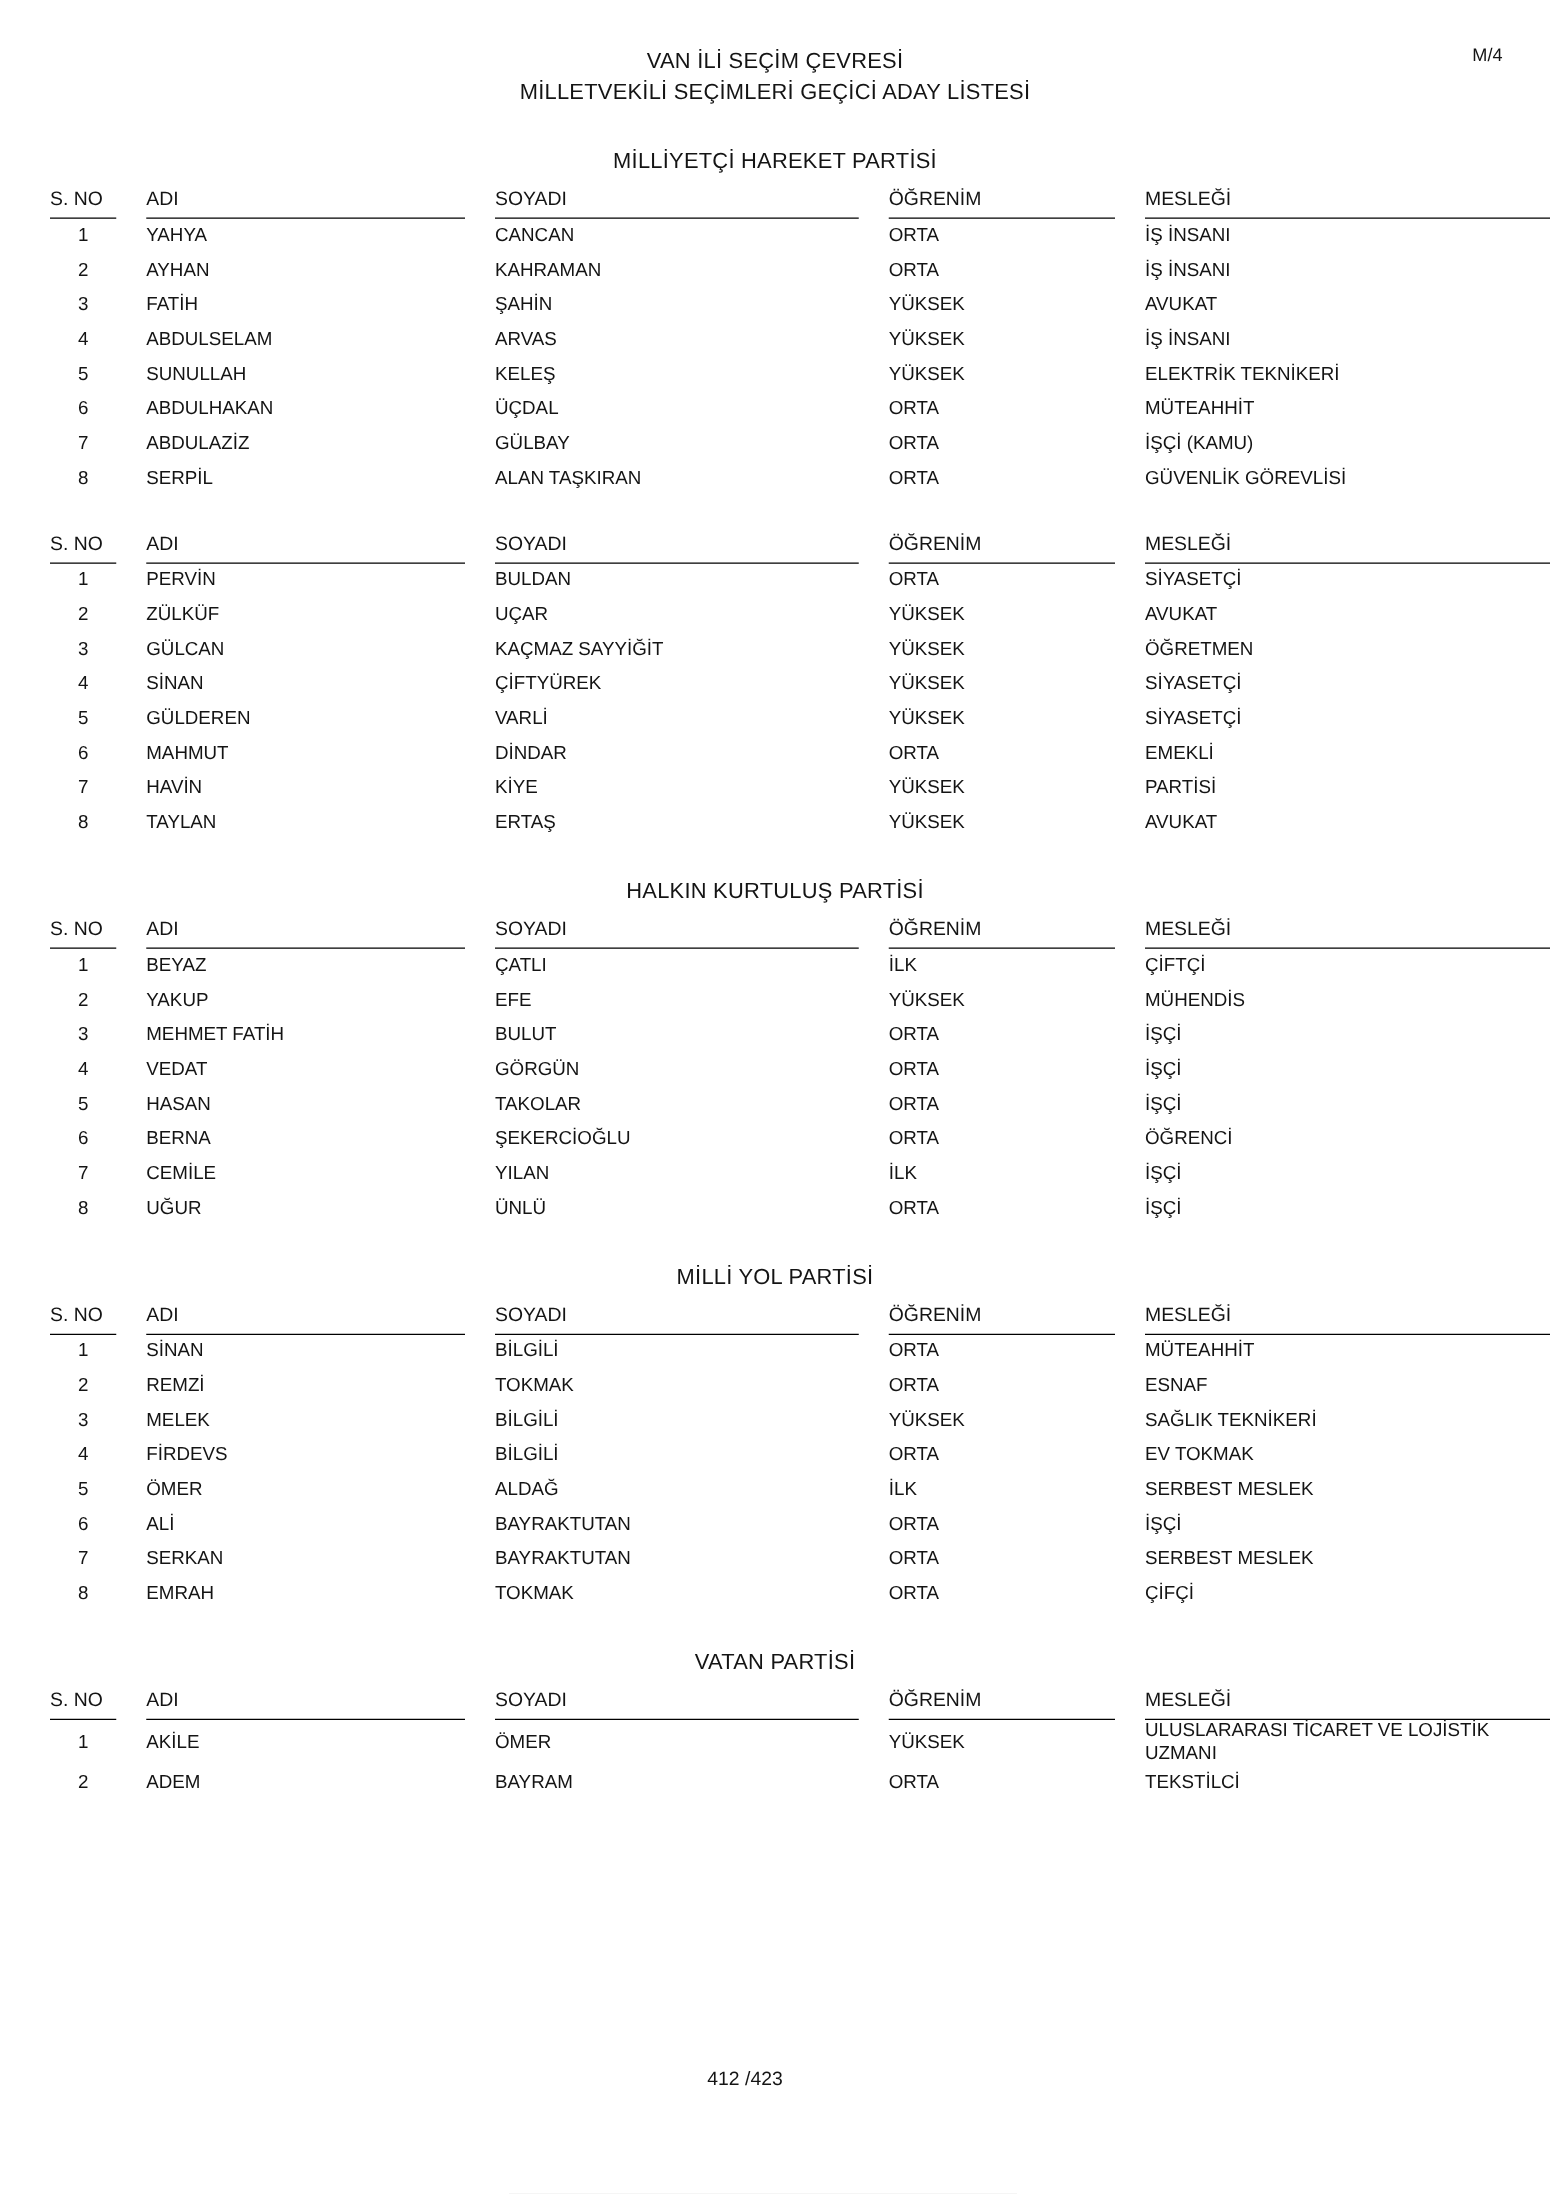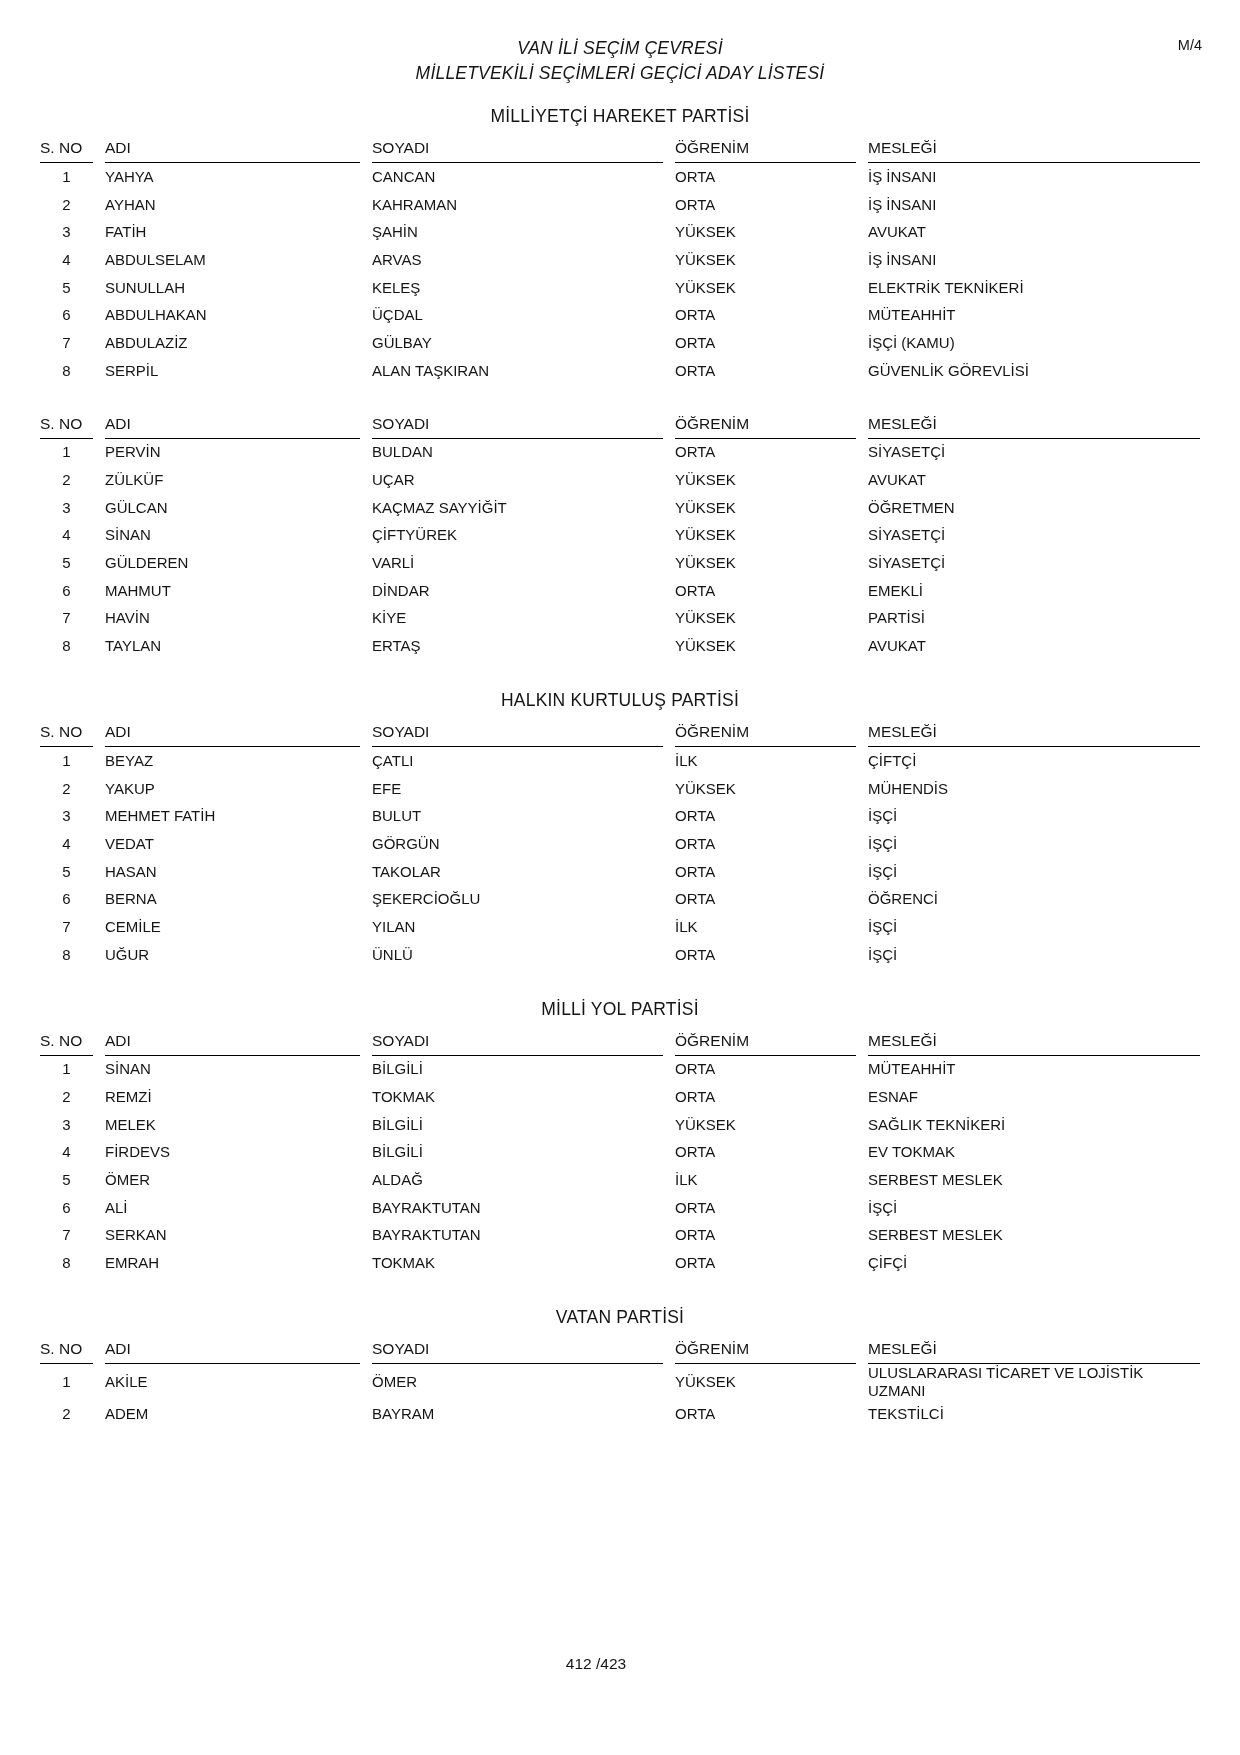--- a/index.html
+++ b/index.html
@@ -18,35 +18,34 @@
   }
   .content {
     position:absolute; left:40px; top:0; width:1160px;
   }
   .doc-header {
     margin-top:36px;
     text-align:center;
     font-size:17.5px;
     line-height:25px;
     letter-spacing:0.2px;
-    font-style:italic;
   }
   .party-section { margin-top:30px; }
-  #sections .party-section:first-child { margin-top:20px; }
+  #sections .party-section:first-child { margin-top:32px; }
   .party-title {
     font-size:17.5px;
     font-weight:400;
     text-align:center;
     margin:0 0 12px 0;
     letter-spacing:0.2px;
   }
   .tbl {
     display:grid;
     grid-template-columns:53px 255px 291px 181px 332px;
-    column-gap:12px;
+    column-gap:24px;
     align-items:center;
     font-size:15px;
   }
   .th {
     font-size:15.5px;
     align-self:end;
     padding-bottom:5px;
     border-bottom:1.5px solid #000;
     white-space:nowrap;
   }

